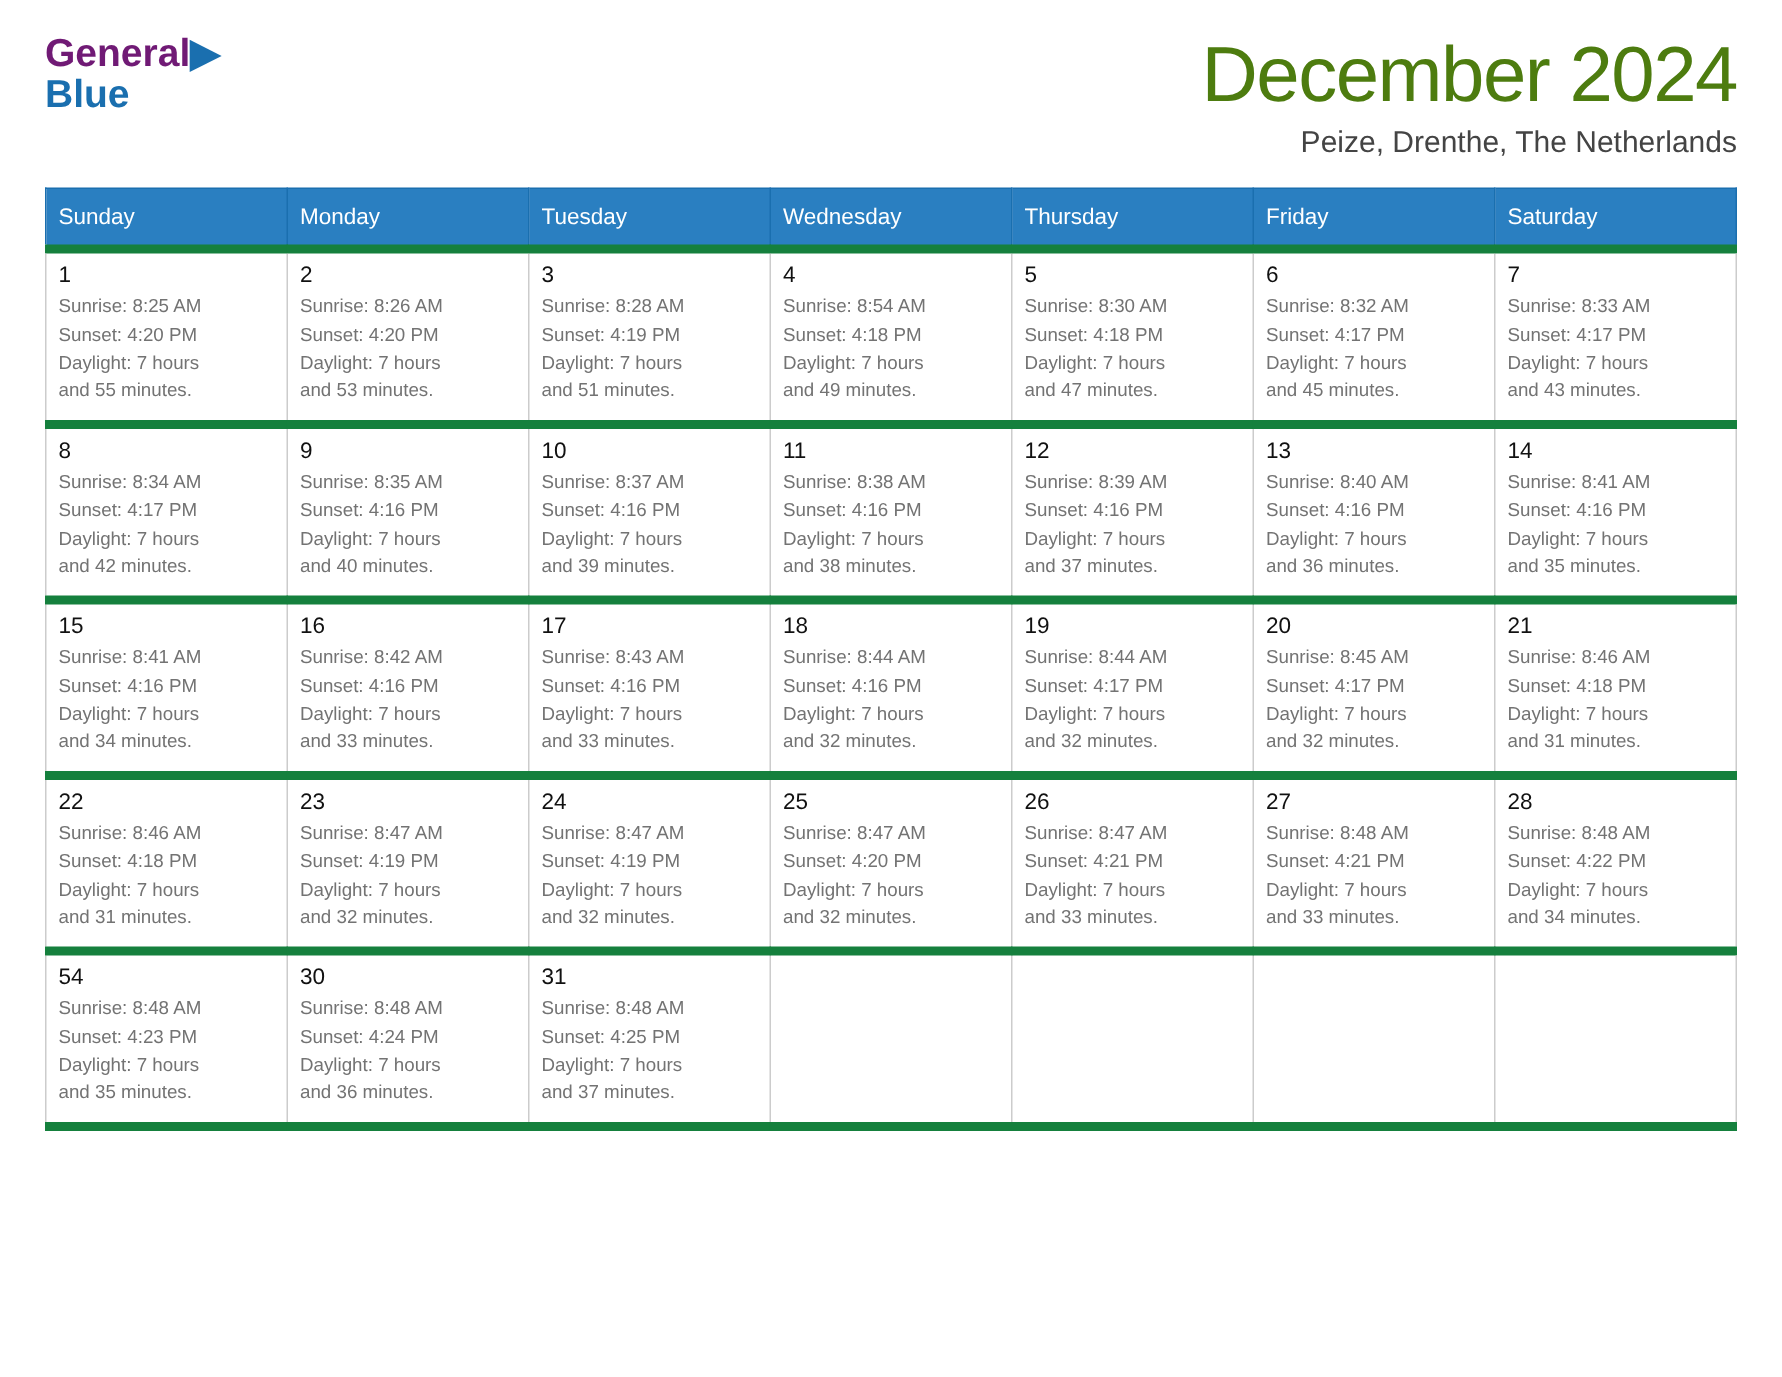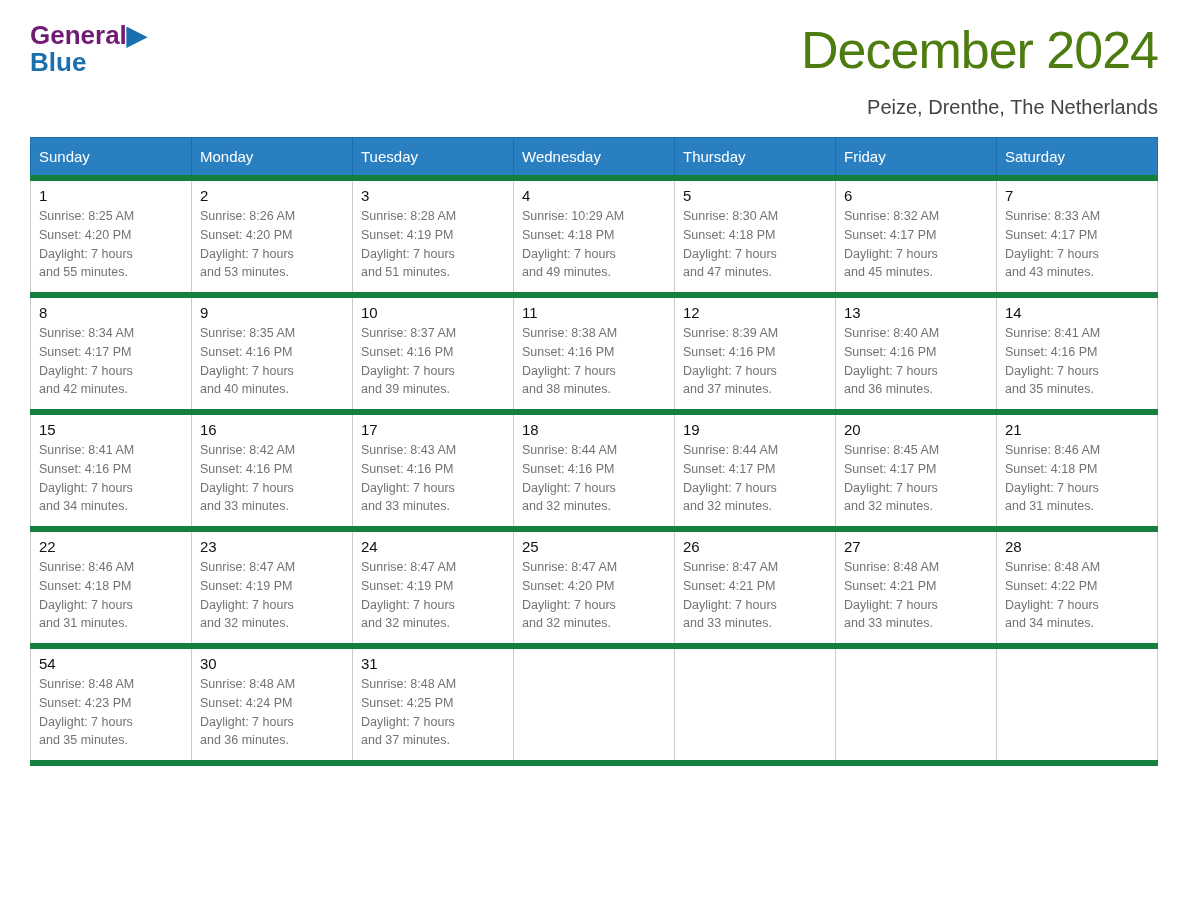--- a/index.html
+++ b/index.html
@@ -32,21 +32,21 @@
       font-size: 52px;
       font-weight: 300;
       color: #4d7c0f;
       letter-spacing: -1px;
     }
 
     .location-title {
       font-size: 20px;
       color: #444;
       font-weight: normal;
-      margin-top: 16px;
+      margin-top: 4px;
       text-align: right;
     }
 
     .calendar {
       width: 100%;
       border-collapse: collapse;
       border: 1px solid #999;
     }
 
     .calendar th {
@@ -165,21 +165,21 @@
         <div class="day-info">
           <span>Sunrise: 8:28 AM</span><br>
           <span>Sunset: 4:19 PM</span><br>
           <span>Daylight: 7 hours</span><br>
           <span>and 51 minutes.</span>
         </div>
       </td>
         <td>
         <span class="day-number">4</span>
         <div class="day-info">
-          <span>Sunrise: 10:29 AM</span><br>
+          <span>Sunrise: 8:54 AM</span><br>
           <span>Sunset: 4:18 PM</span><br>
           <span>Daylight: 7 hours</span><br>
           <span>and 49 minutes.</span>
         </div>
       </td>
         <td>
         <span class="day-number">5</span>
         <div class="day-info">
           <span>Sunrise: 8:30 AM</span><br>
           <span>Sunset: 4:18 PM</span><br>

